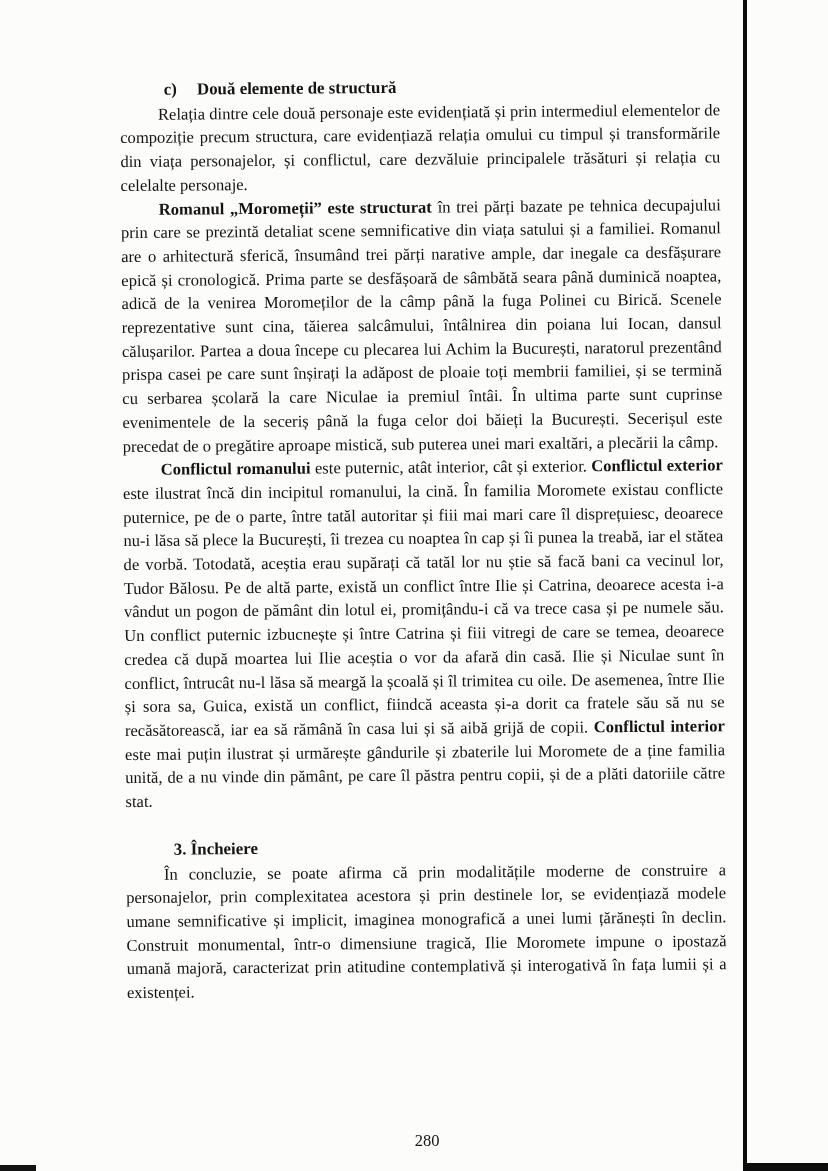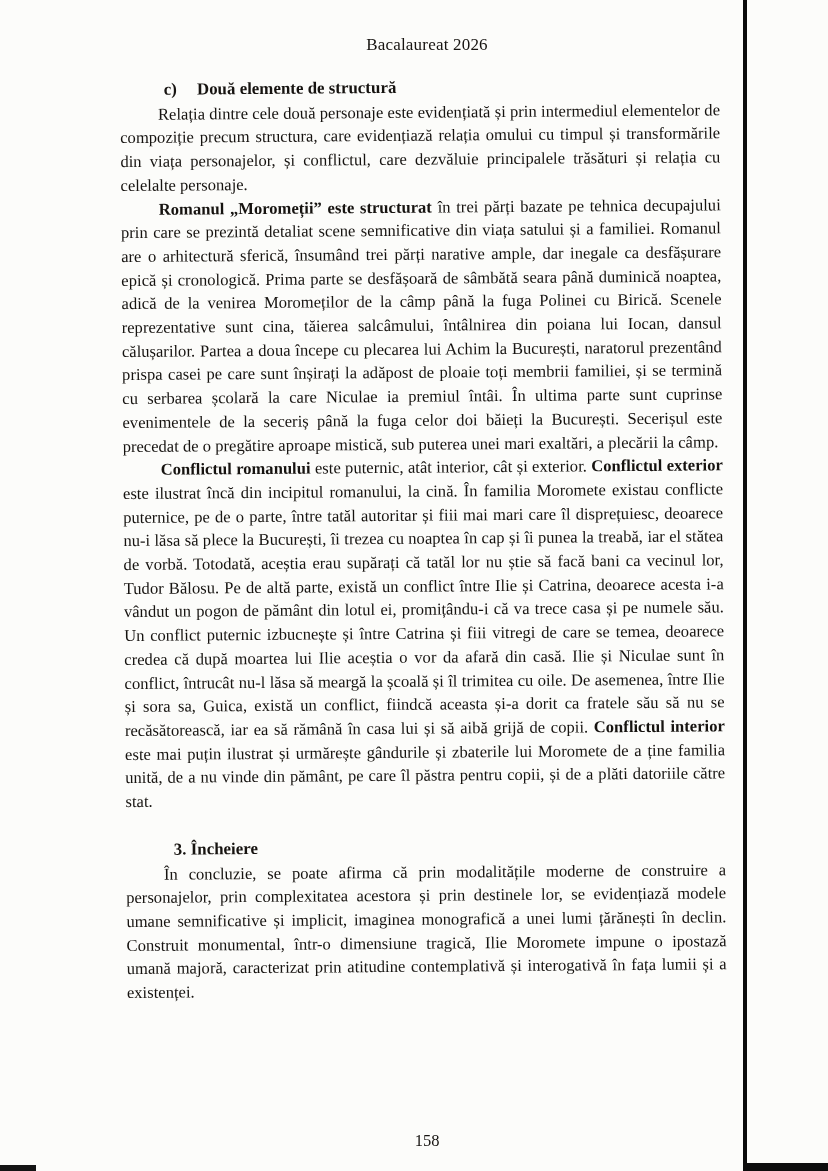--- a/index.html
+++ b/index.html
@@ -69,39 +69,38 @@
     right: 0; bottom: 0;
     width: 85px; height: 8px;
     background: #0d0d0d;
   }
 </style>
 </head>
 <body>
 
 <div class="page">
 
-  <div class="header">Bacalaureat 2026</div>
 
   <div class="content">
 
     <h3 class="sec-heading">
       <span class="sec-label">c)</span><span>Două elemente de structură</span>
     </h3>
 
     <p class="para">Relația dintre cele două personaje este evidențiată și prin intermediul elementelor de compoziție precum structura, care evidențiază relația omului cu timpul și transformările din viața personajelor, și conflictul, care dezvăluie principalele trăsături și relația cu celelalte personaje.</p>
 
     <p class="para"><b class="run">Romanul „Moromeții” este structurat</b><span class="run"> în trei părți bazate pe tehnica decupajului prin care se prezintă detaliat scene semnificative din viața satului și a familiei. Romanul are o arhitectură sferică, însumând trei părți narative ample, dar inegale ca desfășurare epică și cronologică. Prima parte se desfășoară de sâmbătă seara până duminică noaptea, adică de la venirea Moromeților de la câmp până la fuga Polinei cu Birică. Scenele reprezentative sunt cina, tăierea salcâmului, întâlnirea din poiana lui Iocan, dansul călușarilor. Partea a doua începe cu plecarea lui Achim la București, naratorul prezentând prispa casei pe care sunt înșirați la adăpost de ploaie toți membrii familiei, și se termină cu serbarea școlară la care Niculae ia premiul întâi. În ultima parte sunt cuprinse evenimentele de la seceriș până la fuga celor doi băieți la București. Secerișul este precedat de o pregătire aproape mistică, sub puterea unei mari exaltări, a plecării la câmp.</span></p>
 
     <p class="para"><b class="run">Conflictul romanului</b><span class="run"> este puternic, atât interior, cât și exterior. </span><b class="run">Conflictul exterior</b><span class="run"> este ilustrat încă din incipitul romanului, la cină. În familia Moromete existau conflicte puternice, pe de o parte, între tatăl autoritar și fiii mai mari care îl disprețuiesc, deoarece nu-i lăsa să plece la București, îi trezea cu noaptea în cap și îi punea la treabă, iar el stătea de vorbă. Totodată, aceștia erau supărați că tatăl lor nu știe să facă bani ca vecinul lor, Tudor Bălosu. Pe de altă parte, există un conflict între Ilie și Catrina, deoarece acesta i-a vândut un pogon de pământ din lotul ei, promițându-i că va trece casa și pe numele său. Un conflict puternic izbucnește și între Catrina și fiii vitregi de care se temea, deoarece credea că după moartea lui Ilie aceștia o vor da afară din casă. Ilie și Niculae sunt în conflict, întrucât nu-l lăsa să meargă la școală și îl trimitea cu oile. De asemenea, între Ilie și sora sa, Guica, există un conflict, fiindcă aceasta și-a dorit ca fratele său să nu se recăsătorească, iar ea să rămână în casa lui și să aibă grijă de copii. </span><b class="run">Conflictul interior</b><span class="run"> este mai puțin ilustrat și urmărește gândurile și zbaterile lui Moromete de a ține familia unită, de a nu vinde din pământ, pe care îl păstra pentru copii, și de a plăti datoriile către stat.</span></p>
 
     <h3 class="sec-heading conclusion-heading">3. Încheiere</h3>
 
     <p class="para">În concluzie, se poate afirma că prin modalitățile moderne de construire a personajelor, prin complexitatea acestora și prin destinele lor, se evidențiază modele umane semnificative și implicit, imaginea monografică a unei lumi țărănești în declin. Construit monumental, într-o dimensiune tragică, Ilie Moromete impune o ipostază umană majoră, caracterizat prin atitudine contemplativă și interogativă în fața lumii și a existenței.</p>
 
   </div>
 
-  <div class="page-number">158</div>
+  <div class="page-number">280</div>
 
   <div class="gutter-line"></div>
   <div class="corner-bl"></div>
   <div class="corner-br"></div>
 
 </div>
 
 </body></html>

